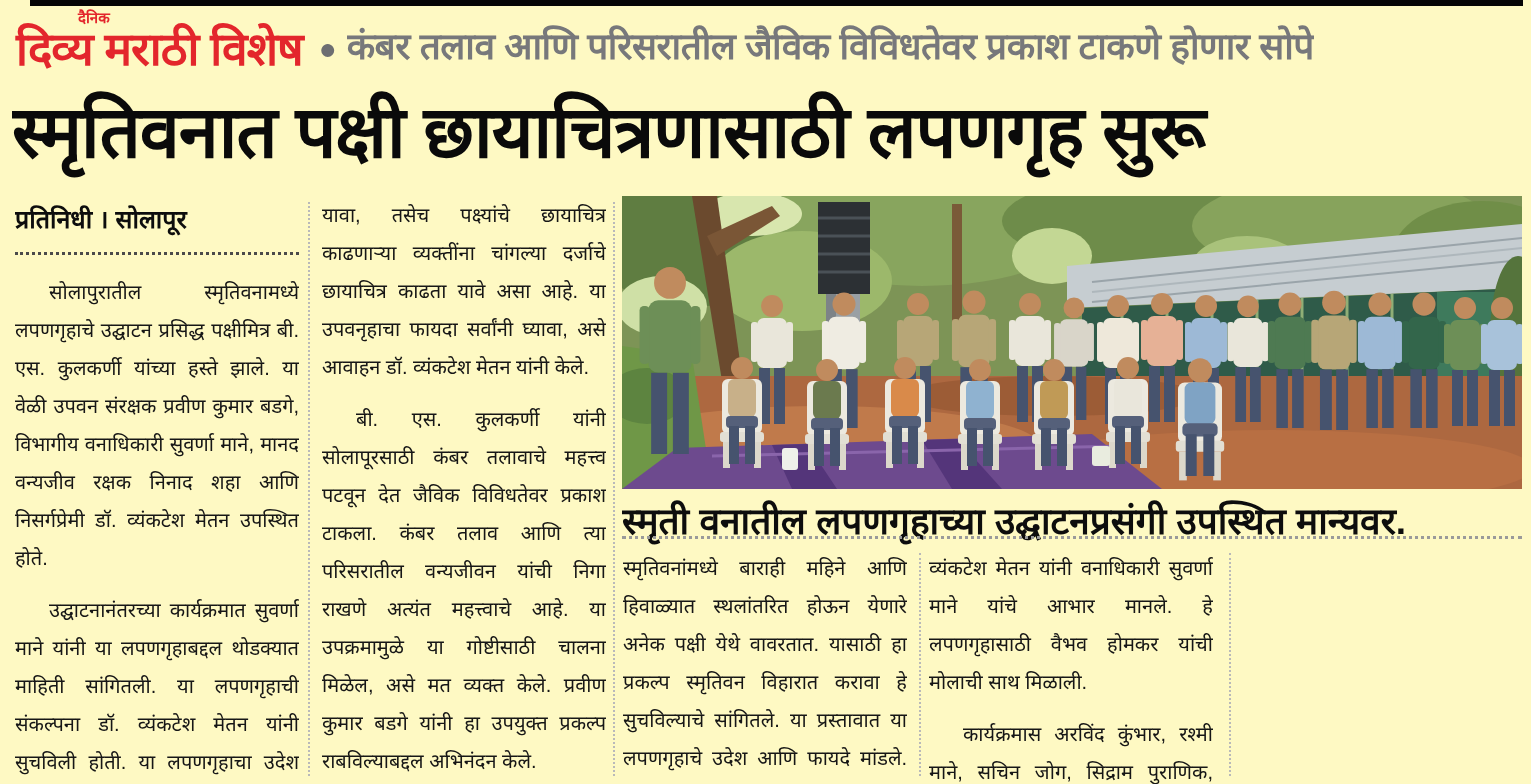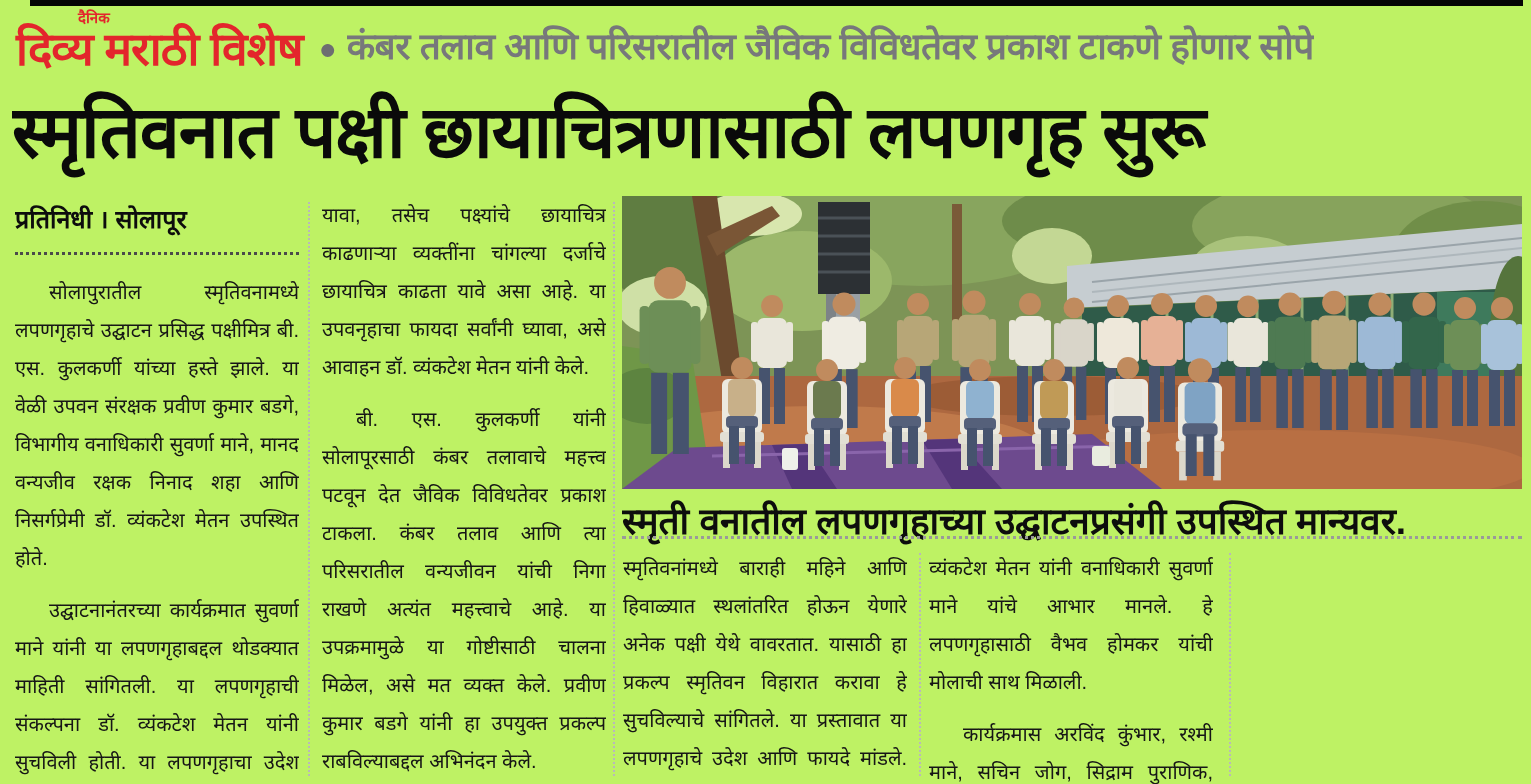--- a/index.html
+++ b/index.html
@@ -1,18 +1,18 @@
 <!DOCTYPE html>
 <html><head>
 <meta charset="utf-8">
 <style>
   html,body { margin:0; padding:0; background:#ffffff; }
   .page {
     position:relative; width:1531px; height:784px; overflow:hidden;
-    background:#bef264; font-family:"Liberation Sans","DejaVu Sans",sans-serif;
+    background:#fef9c3; font-family:"Liberation Sans","DejaVu Sans",sans-serif;
     color:#141414;
   }
   .top-rule { position:absolute; top:0; left:30px; right:8px; height:6px; background:#050505; }
 
   
   .masthead { position:absolute; top:8px; left:16px; right:8px; height:64px; display:flex; align-items:flex-end; }
   .brand { position:relative; padding-top:16px; line-height:1; white-space:nowrap; }
   .brand-small { position:absolute; top:0px; left:62px; font-size:15px; font-weight:700; color:#e3262c; }
   .brand-main { font-size:46px; font-weight:700; color:#e3262c; letter-spacing:-1px; }
   .kicker-bullet { color:#6d6e71; font-size:30px; line-height:1; margin:0 10px 8px 16px; }

